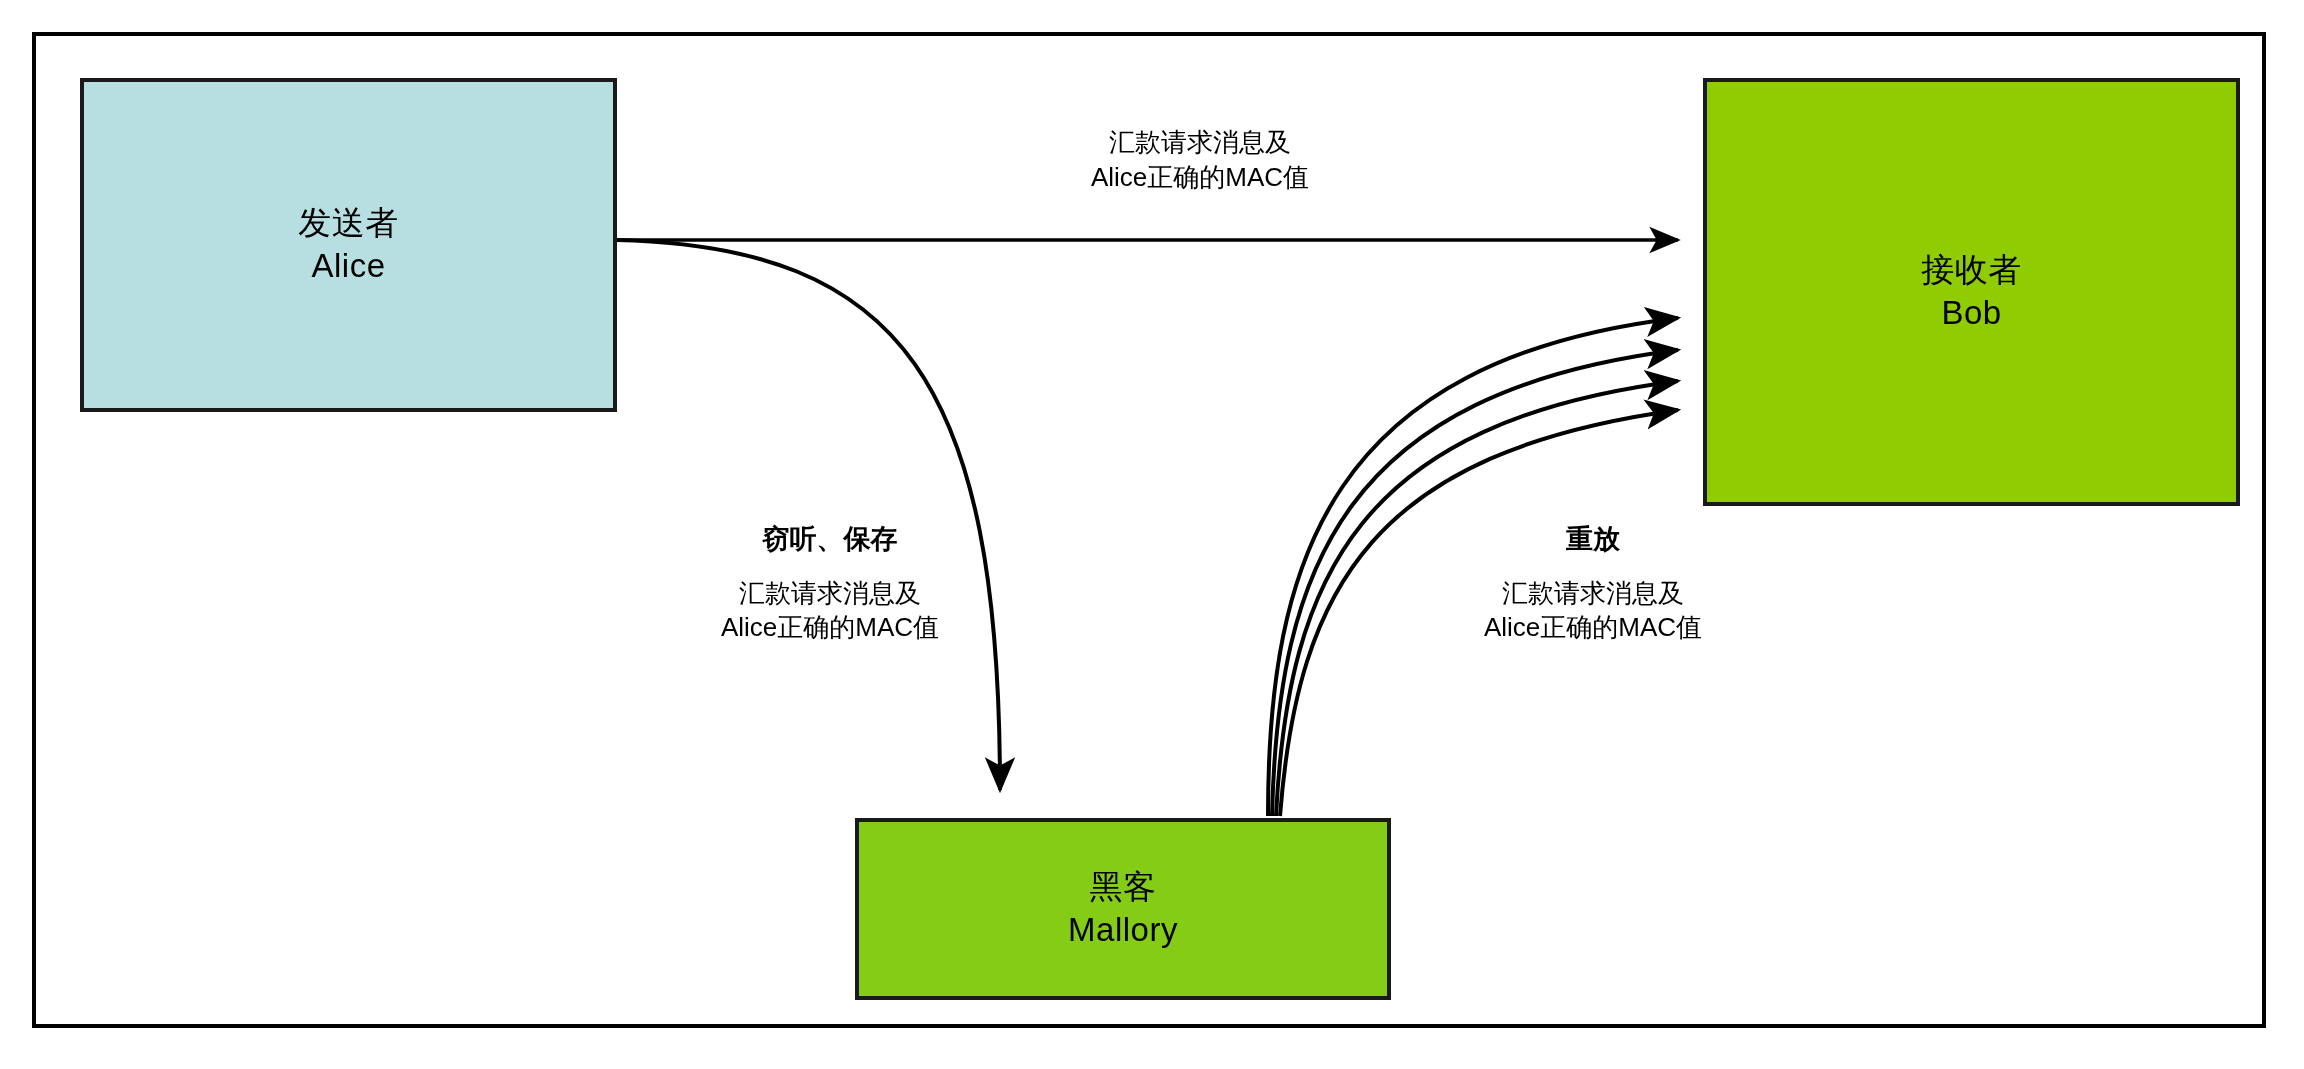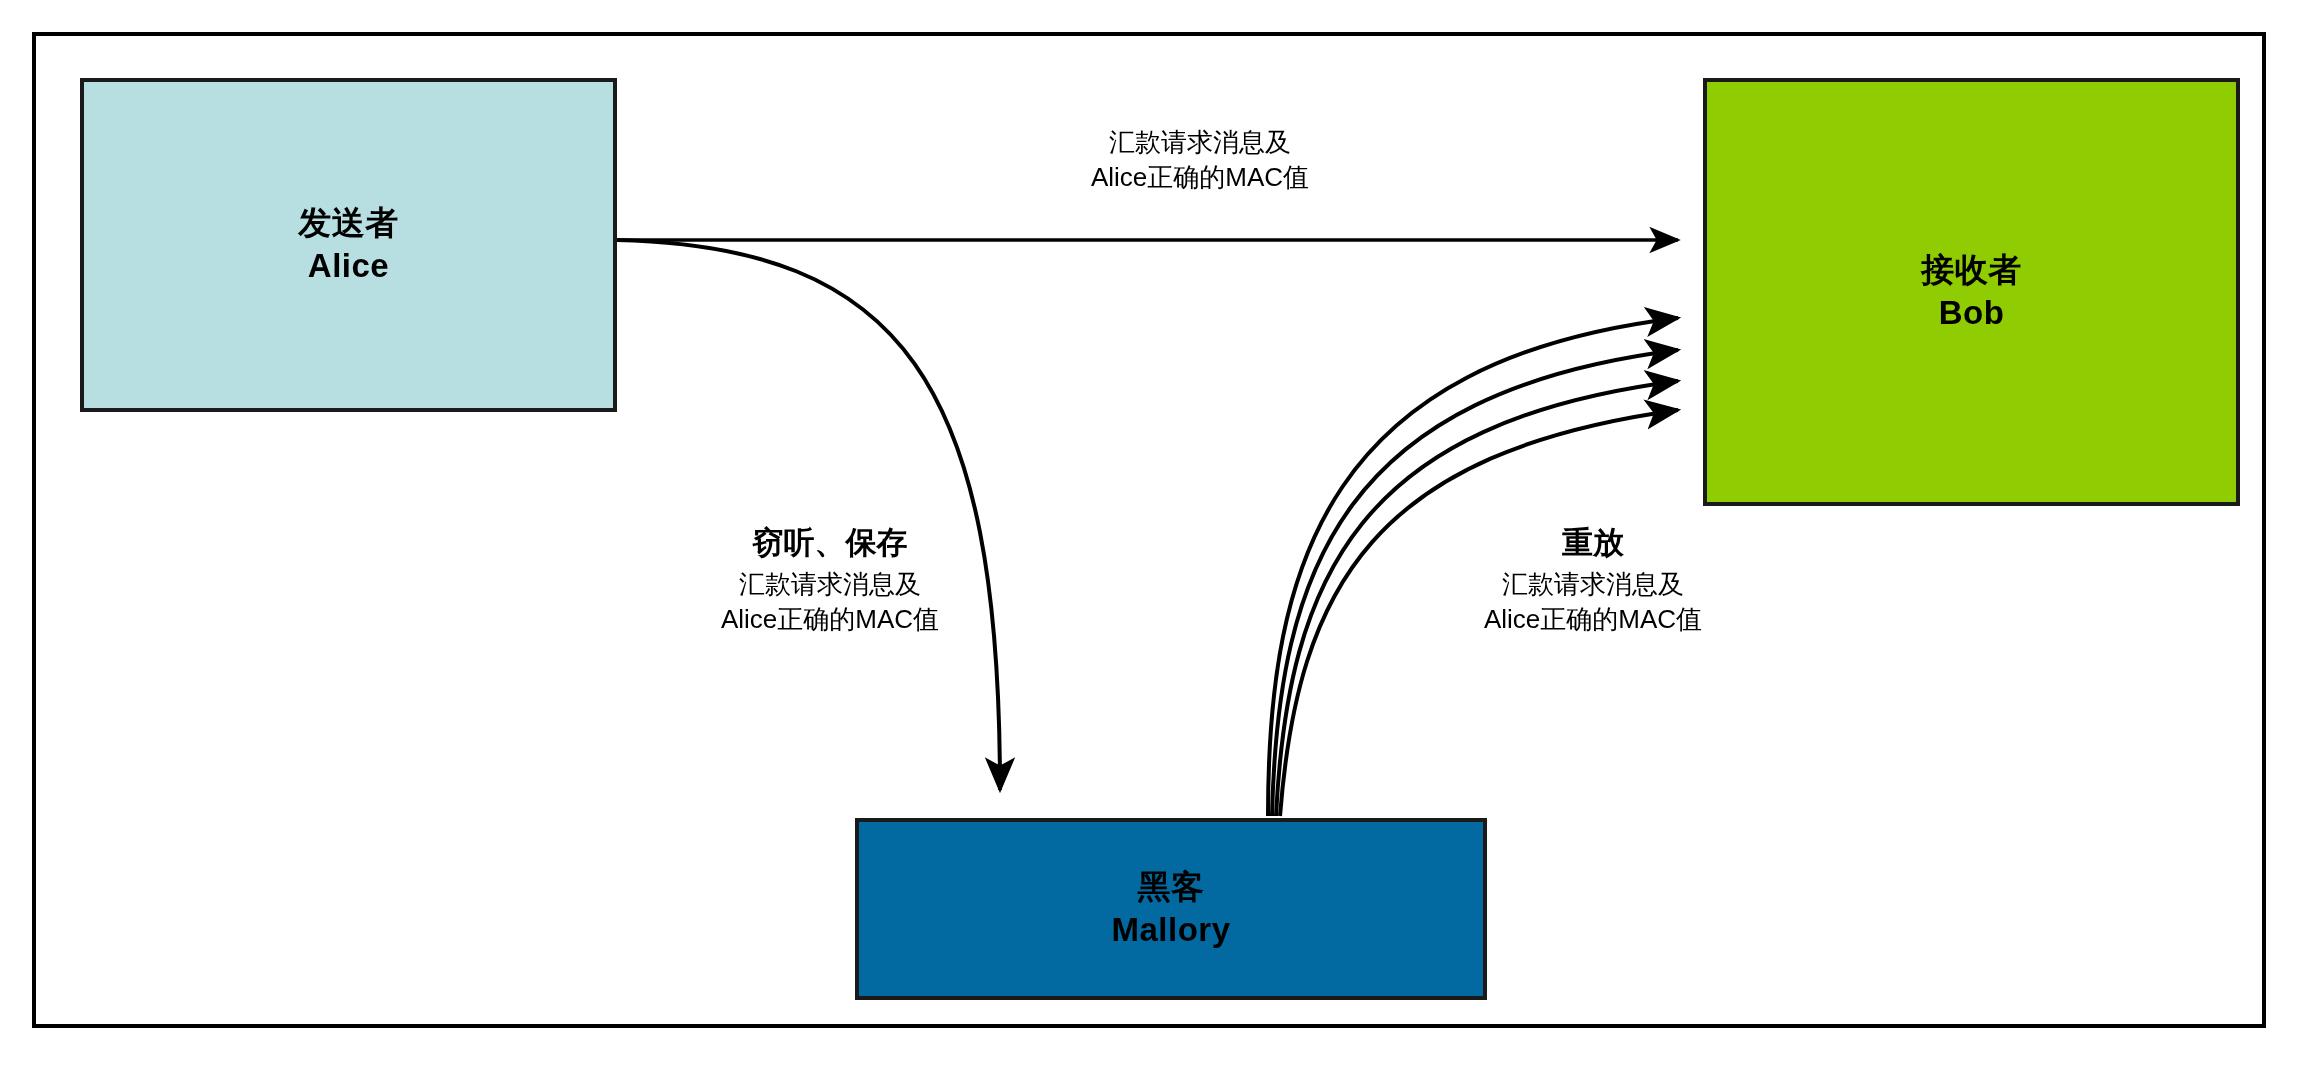--- a/index.html
+++ b/index.html
@@ -33,21 +33,21 @@
     border: 4px solid #1a1a1a;
     box-sizing: border-box;
     display: flex;
     flex-direction: column;
     align-items: center;
     justify-content: center;
     line-height: 1.30;
   }
   .node .role,
   .node .name {
-    font-weight: bold;
+    font-weight: normal;
     font-size: 33px;
     letter-spacing: 0.5px;
     white-space: nowrap;
   }
   #node-alice {
     left: 80px;
     top: 78px;
     width: 537px;
     height: 334px;
     background: #b7dfe2;
@@ -55,44 +55,44 @@
   #node-bob {
     left: 1703px;
     top: 78px;
     width: 537px;
     height: 428px;
     background: #8fcc02;
   }
   #node-mallory {
     left: 855px;
     top: 818px;
-    width: 632px;
+    width: 536px;
     height: 182px;
-    background: #0369a1;
+    background: #84cc16;
     align-items: center;
   }
   #arrow-layer {
     position: absolute;
     left: 0;
     top: 0;
     width: 2304px;
     height: 1069px;
     pointer-events: none;
   }
   .edge-label {
     position: absolute;
     text-align: center;
     line-height: 1.33;
     white-space: nowrap;
   }
   .edge-label .lab-title {
     display: block;
     font-weight: bold;
-    font-size: 31px;
-    margin-bottom: 4px;
+    font-size: 27px;
+    margin-bottom: 18px;
   }
   .edge-label .lab-line {
     display: block;
     font-size: 26px;
     font-weight: normal;
   }
   #label-send {
     left: 870px;
     top: 125px;
     width: 660px;

